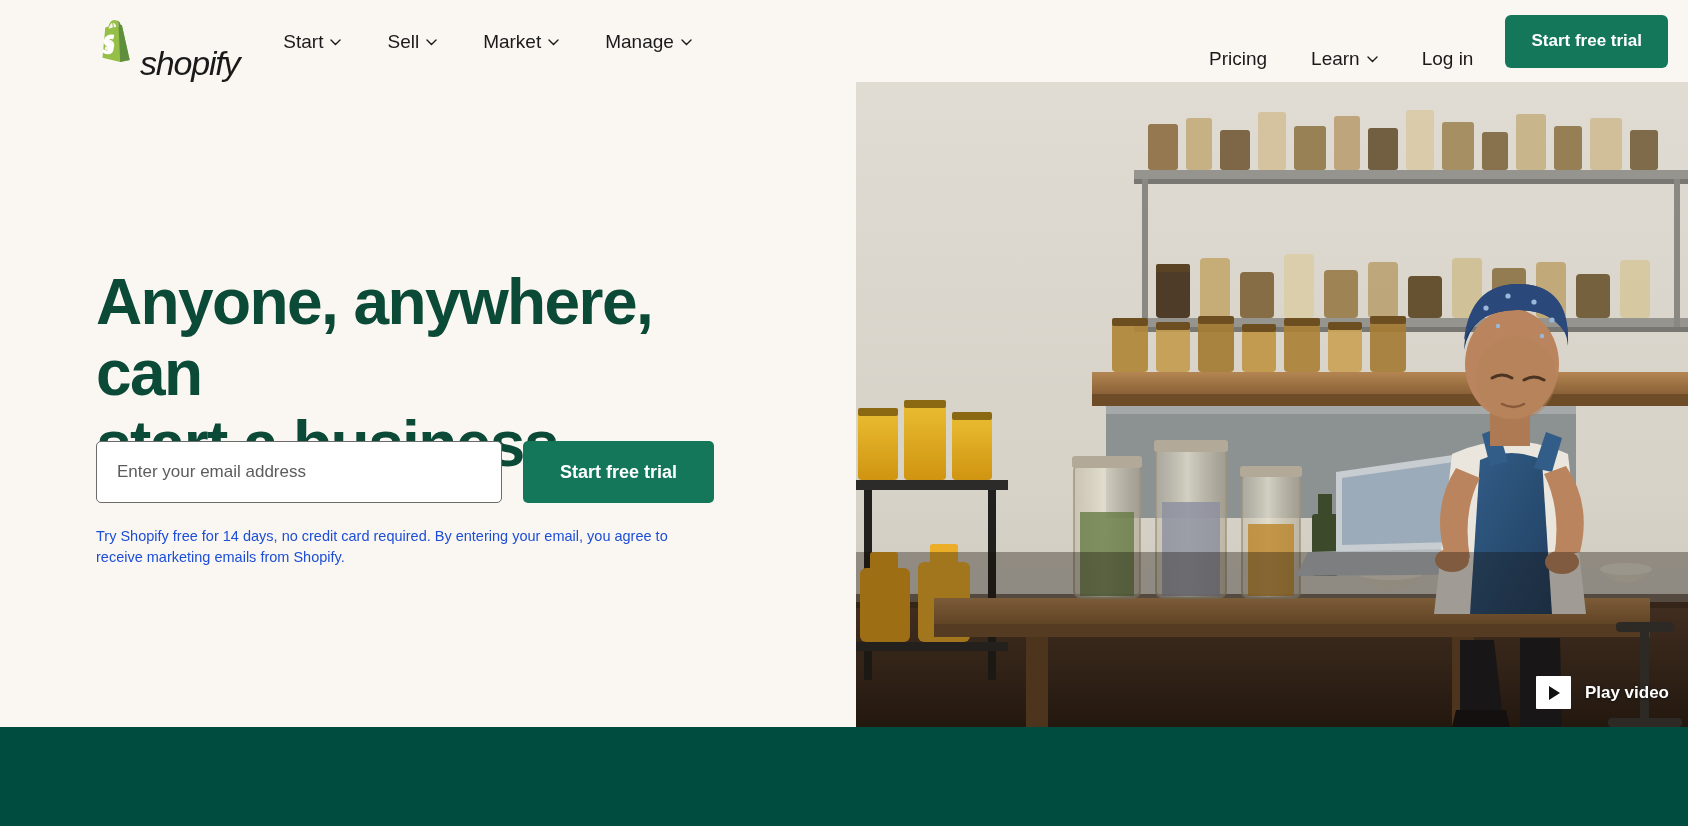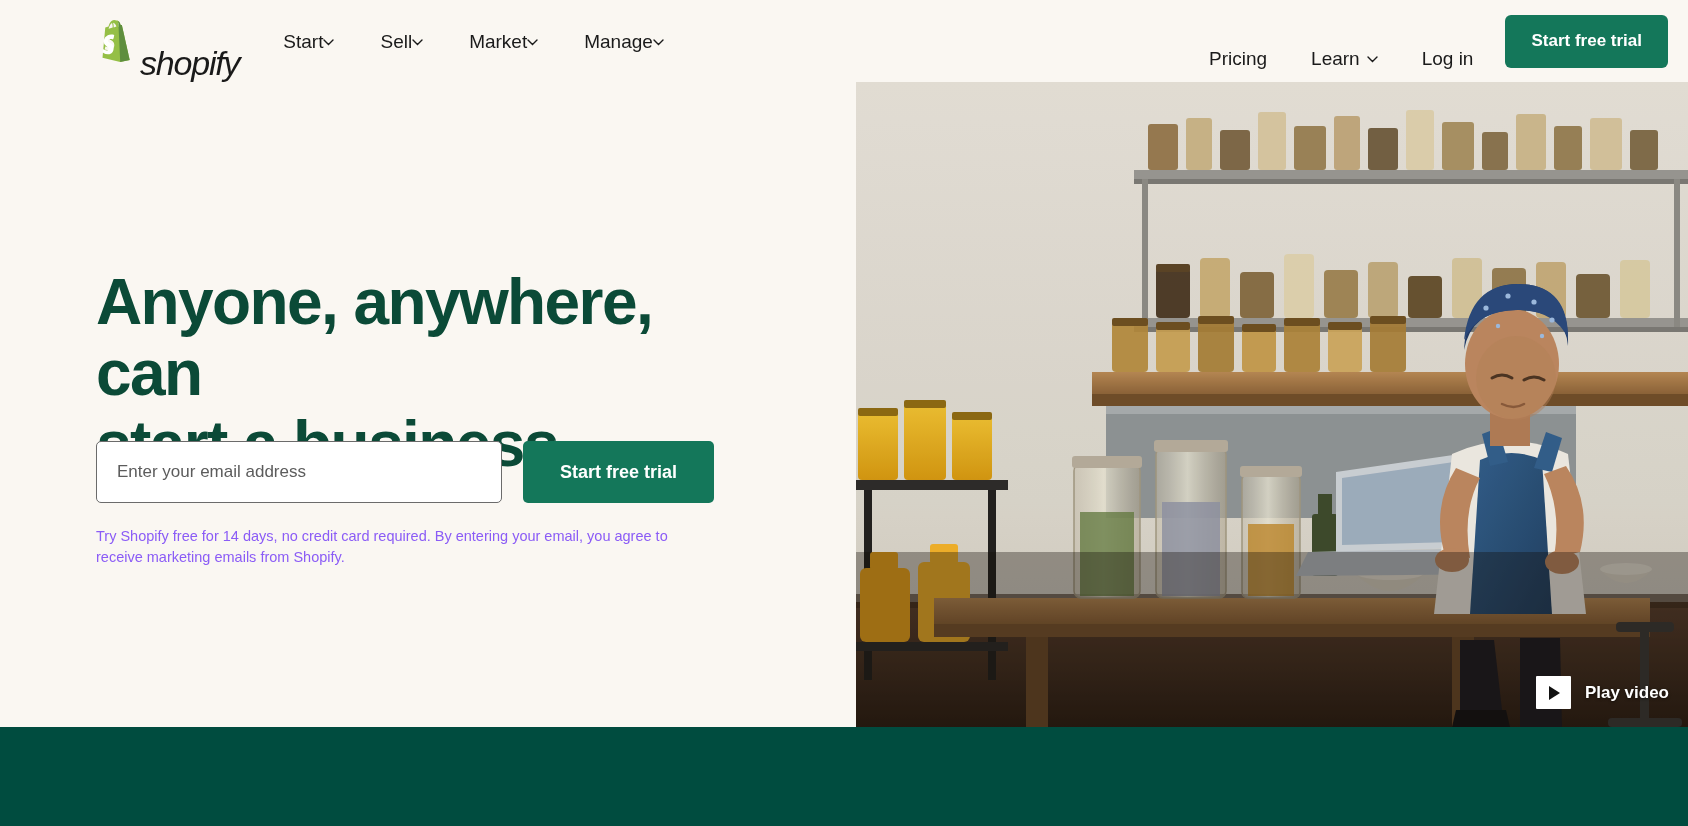--- a/index.html
+++ b/index.html
@@ -27,21 +27,21 @@
     font-size:34px; font-weight:normal; font-style:italic;
     letter-spacing:-1.2px; color:#1a1a1a; line-height:1;
     font-family:"Liberation Sans", sans-serif;
     margin-top:44px;
   }
   .nav-main {
     display:flex; align-items:center; gap:46px;
     margin-left:44px;
   }
   .nav-item {
-    display:flex; align-items:center; gap:0;
+    display:flex; align-items:center; gap:7px;
     font-size:19px; color:#1a1a1a; cursor:pointer;
     line-height:1;
   }
   .chev { display:inline-block; width:11px; height:7px; position:relative; top:1px; }
   .chev svg { display:block; }
 
   .nav-right {
     margin-left:auto; display:flex; align-items:flex-end; gap:44px;
     padding-right:20px;
   }
@@ -89,21 +89,21 @@
     height:62px; padding:0 37px;
     background:#14775a; color:#fff;
     font-size:18px; font-weight:bold;
     border:none; border-radius:5px; cursor:pointer;
     display:flex; align-items:center; justify-content:center;
     white-space:nowrap;
   }
   .legal {
     position:absolute; left:96px; top:430px;
     width:585px;
-    font-size:14.5px; line-height:1.42; color:#8b5cf6;
+    font-size:14.5px; line-height:1.42; color:#1d4ed8;
   }
 
   
   .hero-img {
     position:absolute; top:82px; left:856px;
     width:832px; height:645px;
     overflow:hidden;
     background:#2c2317;
   }
   .hero-img svg { display:block; width:832px; height:645px; }

